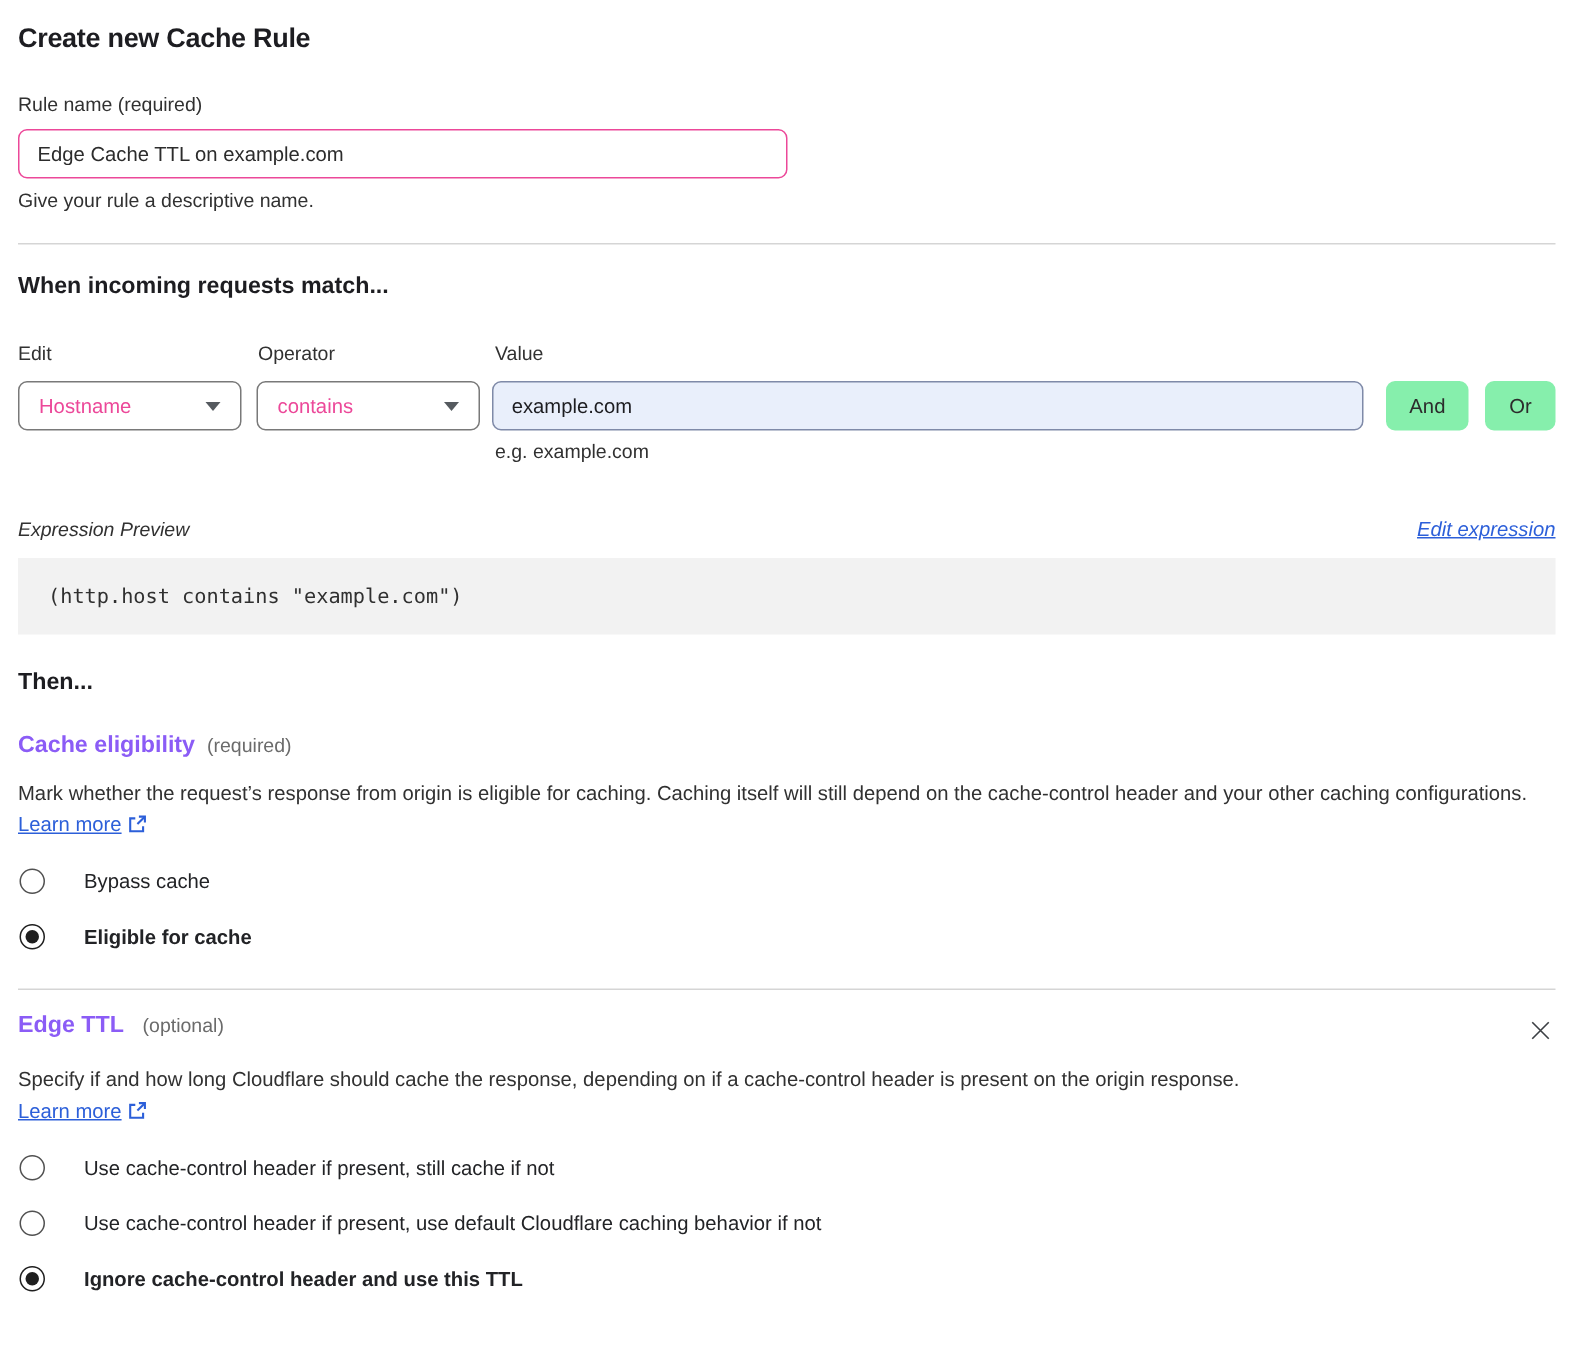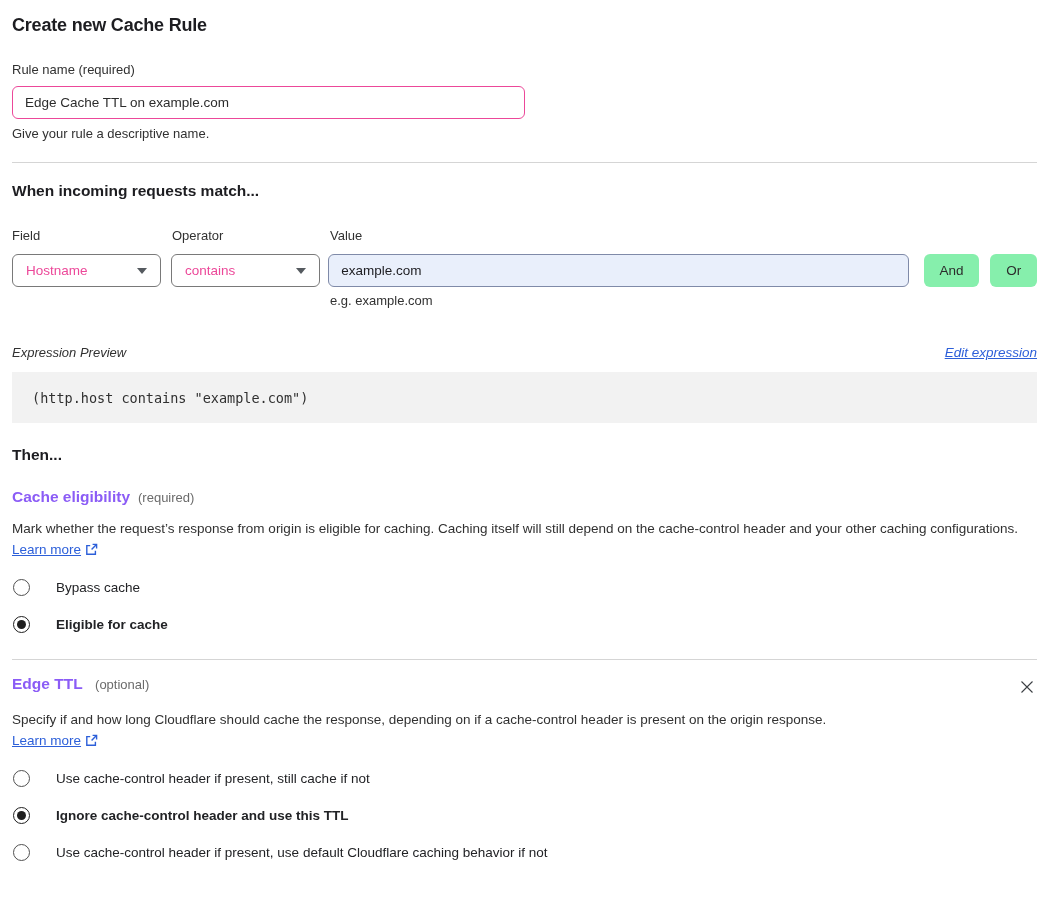--- a/index.html
+++ b/index.html
@@ -188,21 +188,21 @@
 
   <div class="field-label rule-name-label">Rule name (required)</div>
   <input class="text-input" type="text" value="Edge Cache TTL on example.com" style="">
   <div class="help-text">Give your rule a descriptive name.</div>
 
   <hr class="divider divider-1">
 
   <div class="section-heading match-heading">When incoming requests match...</div>
 
   <div class="match-labels">
-    <div class="field-label lbl-field">Field</div>
+    <div class="field-label lbl-field">Edit</div>
     <div class="field-label lbl-operator">Operator</div>
     <div class="field-label">Value</div>
   </div>
 
   <div class="controls-row">
     <div class="select-box sel-field">
       <span>Hostname</span>
       <span class="caret-down"></span>
     </div>
     <div class="select-box sel-operator">
@@ -267,24 +267,24 @@
         <path d="M7.6 1.4h4v4" fill="none" stroke="#2c5fd9" stroke-width="1.4"></path>
         <path d="M11.4 1.6L6.6 6.4" fill="none" stroke="#2c5fd9" stroke-width="1.4"></path>
       </svg>
   </div>
 
   <div class="radio-row" style="margin-top:19px">
     <span class="radio-circle"></span>
     <span class="radio-label">Use cache-control header if present, still cache if not</span>
   </div>
   <div class="radio-row">
+    <span class="radio-circle"></span>
+    <span class="radio-label">Use cache-control header if present, use default Cloudflare caching behavior if not</span>
+  </div>
+  <div class="radio-row">
     <span class="radio-circle checked">
         <span class="dot"></span>
       </span>
     <span class="radio-label bold">Ignore cache-control header and use this TTL</span>
   </div>
-  <div class="radio-row">
-    <span class="radio-circle"></span>
-    <span class="radio-label">Use cache-control header if present, use default Cloudflare caching behavior if not</span>
-  </div>
 
 
 </div>
 
 </body></html>

